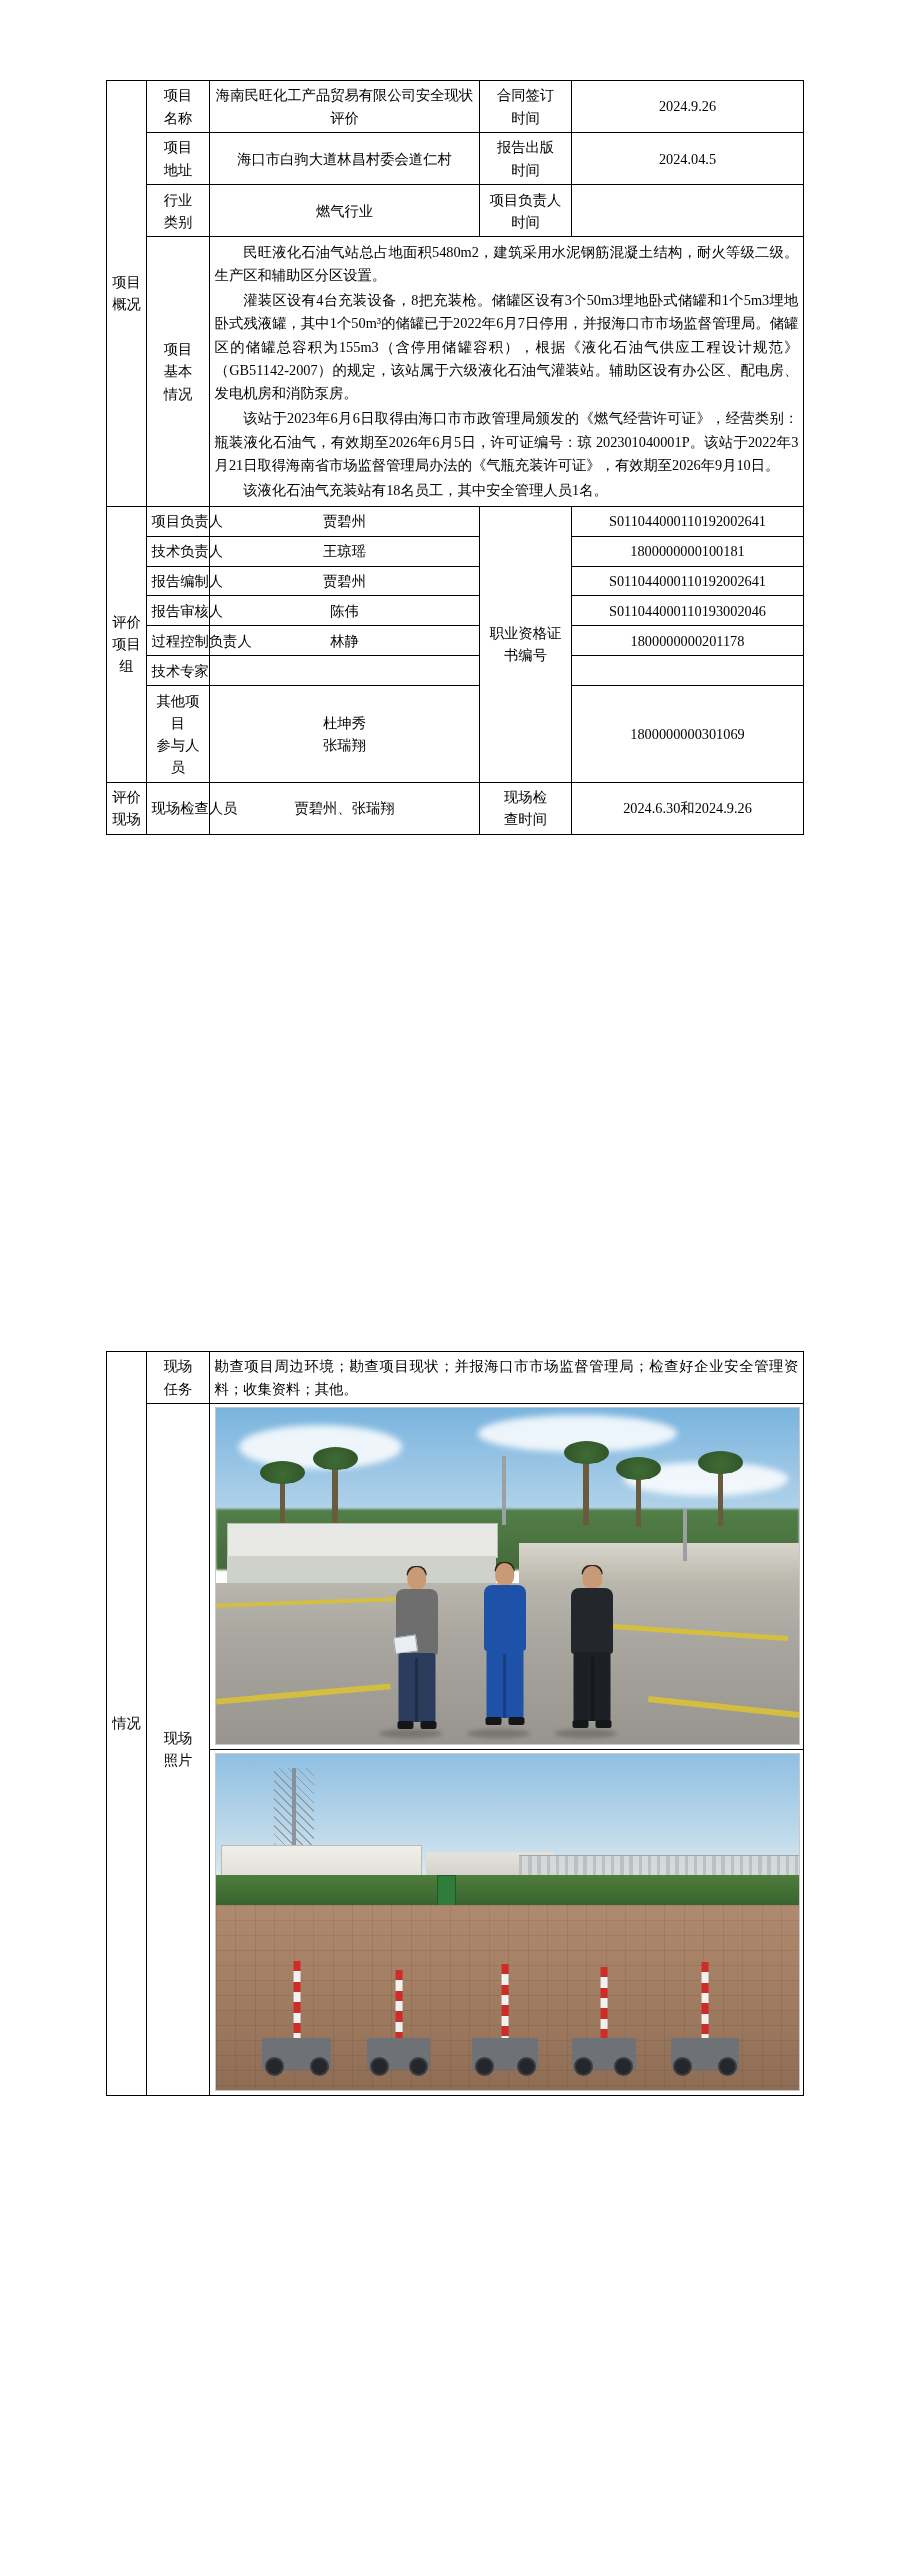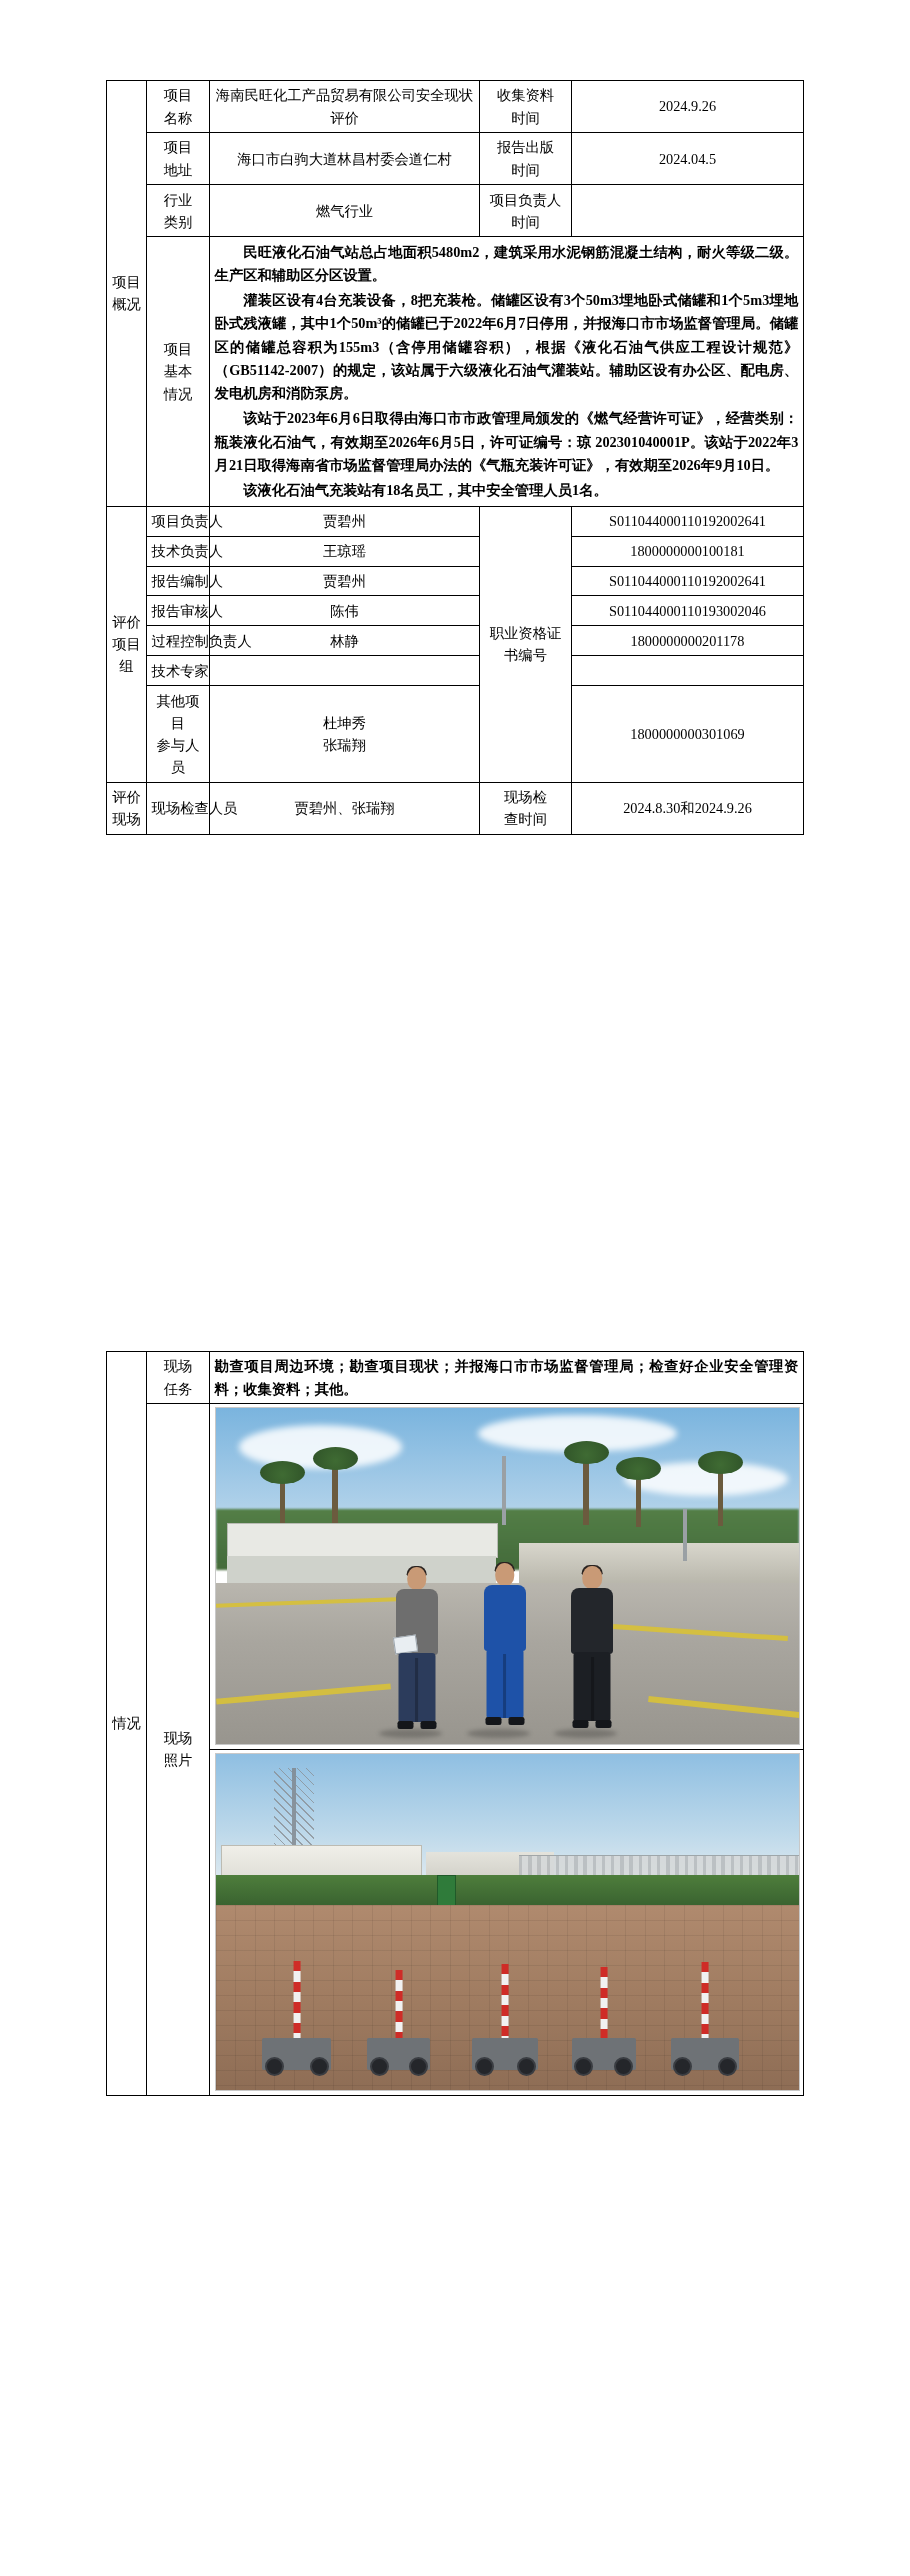--- a/index.html
+++ b/index.html
@@ -48,21 +48,21 @@
     font-size: 14.3px;
     line-height: 1.45;
   }
   .para {
     margin: 0 0 2.3px 0;
     text-indent: 2em;
     font-size: 14.3px;
     line-height: 1.62;
   }
   .para:last-child { margin-bottom: 0; }
-  .body-cell { padding: 8px 10.3px 9.2px 10.3px; font-weight: bold; }
+  .body-cell { padding: 8px 10.3px 9.2px 10.3px; }
   .nowrapcell { white-space: nowrap; margin-top: 32px; }
   .two-line { line-height: 1.35; }
 
   
   .photo-wrap {
     padding: 5.7px 4.6px;
   }
   .photo {
     position: relative;
     width: 100%;
@@ -273,21 +273,21 @@
         <col style="width:232px">
       </colgroup>
       <tbody>
 
         <tr>
           <td class="cen vert-label" rowspan="4" style="white-space:pre-line">项目
 概况</td>
           <td class="cen" style="white-space:pre-line">项目
 名称</td>
           <td class="cen">海南民旺化工产品贸易有限公司安全现状评价</td>
-          <td class="cen" style="white-space:pre-line">收集资料
+          <td class="cen" style="white-space:pre-line">合同签订
 时间</td>
           <td class="cen">2024.9.26</td>
         </tr>
 
         <tr>
           <td class="cen" style="white-space:pre-line">项目
 地址</td>
           <td class="cen">海口市白驹大道林昌村委会道仁村</td>
           <td class="cen" style="white-space:pre-line">报告出版
 时间</td>
@@ -358,21 +358,21 @@
           <td class="cen">1800000000301069</td>
         </tr>
 
         <tr>
           <td class="cen vert-label" style="white-space:pre-line">评价
 现场</td>
           <td class="cen nowrapcell">现场检查人员</td>
           <td class="cen">贾碧州、张瑞翔</td>
           <td class="cen" style="white-space:pre-line">现场检
 查时间</td>
-          <td class="cen">2024.8.30和2024.9.26</td>
+          <td class="cen">2024.6.30和2024.9.26</td>
         </tr>
       </tbody>
     </table>
   </div>
 
   <div class="sheet sheet-2">
     <table class="doc">
       <colgroup>
         <col style="width:40px">
         <col style="width:63px">

